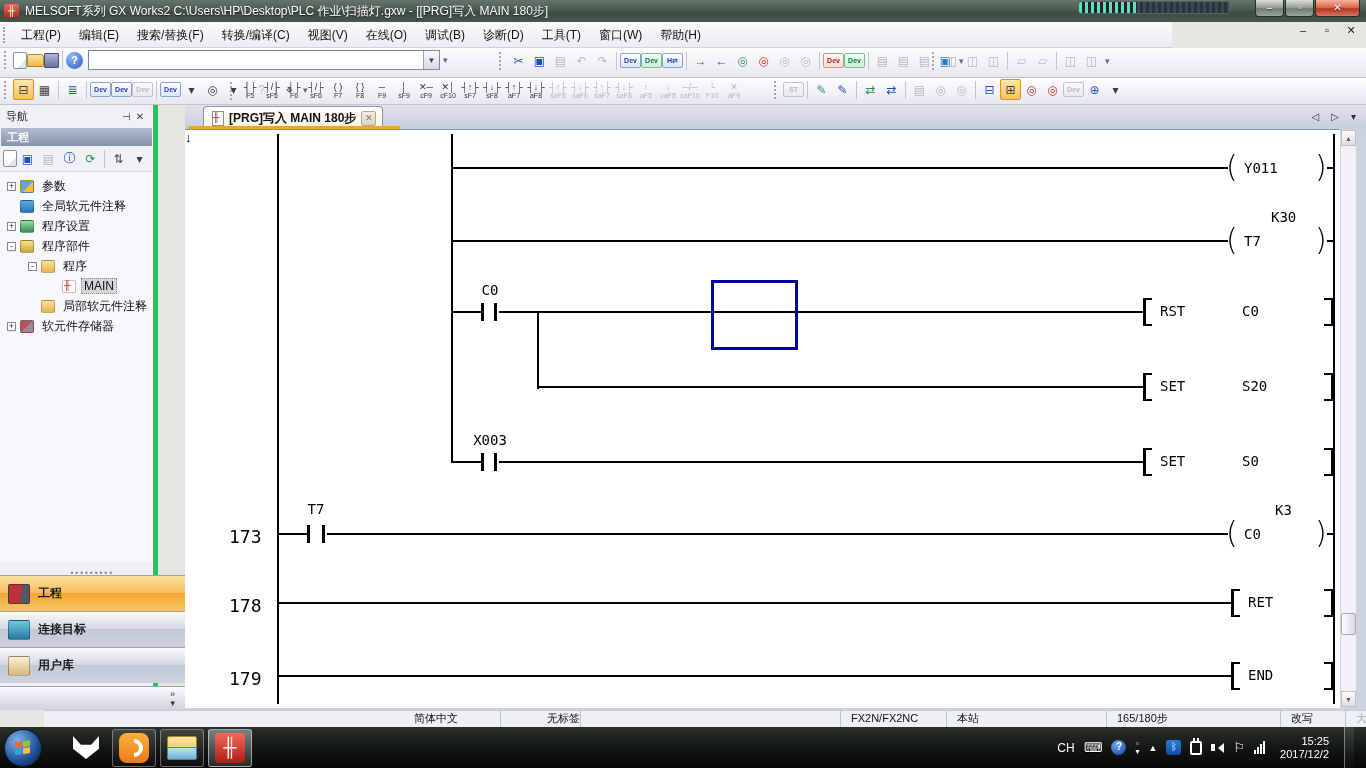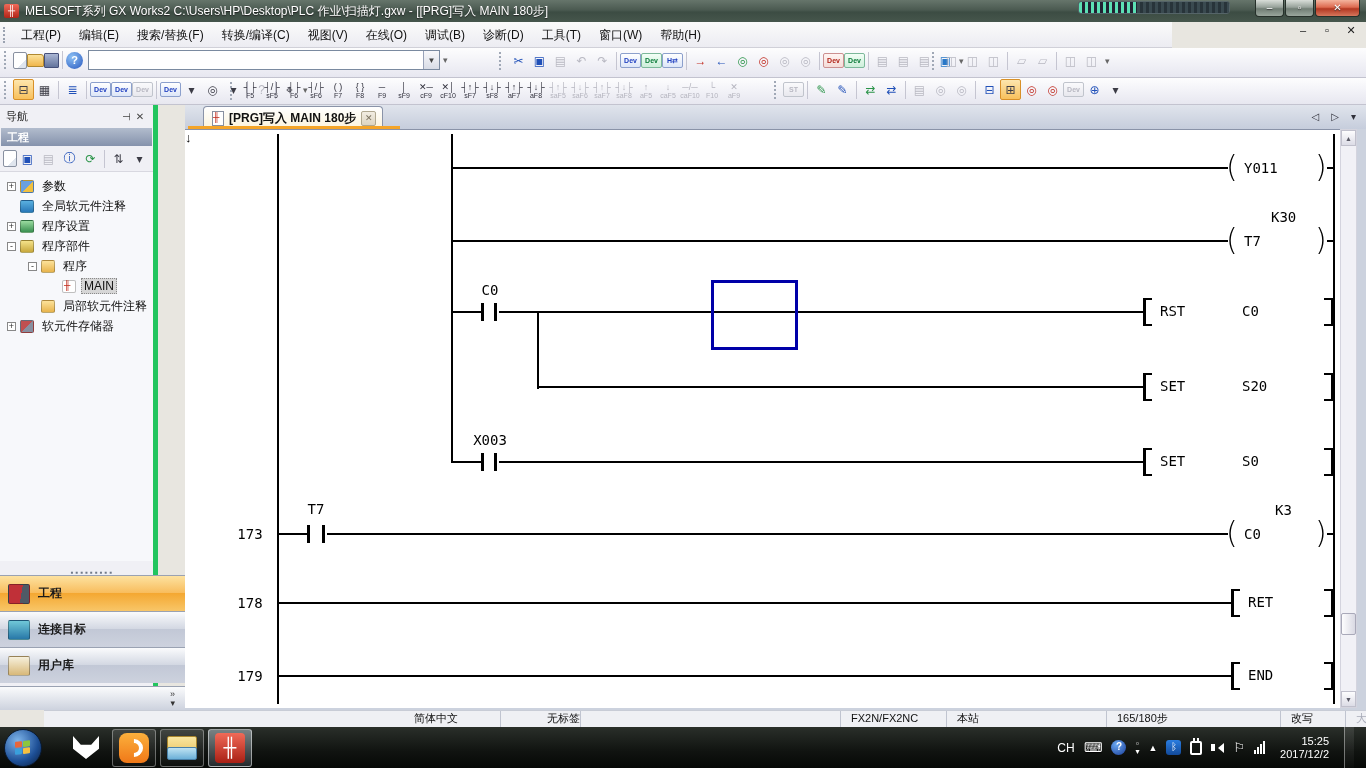--- a/index.html
+++ b/index.html
@@ -119,21 +119,21 @@
   #sthumb{position:absolute;left:0;top:483px;width:15px;height:22px;background:linear-gradient(90deg,#fdfdfe,#d9d9e3);border:1px solid #a9a9b9;border-radius:2px;}
   #edge-r{position:absolute;left:1357px;top:129px;width:9px;height:579px;background:#ccd2de;}
   #edge-b{position:absolute;left:185px;top:708px;width:1181px;height:2px;background:#ccd2de;}
 
   
   .hl{position:absolute;height:2px;background:#000;}
   .vl{position:absolute;width:2px;background:#000;}
   .gp{position:absolute;height:16px;background:#fff;}
   .cb{position:absolute;width:3px;height:18px;background:#000;}
   .dv{position:absolute;font-family:"DejaVu Sans Mono","Liberation Mono",monospace;font-size:14px;color:#000;white-space:nowrap;}
-  .stp{position:absolute;width:42px;text-align:center;font-family:"DejaVu Sans Mono",monospace;font-size:14px;color:#000;}
+  .stp{position:absolute;width:42px;text-align:left;font-family:"DejaVu Sans Mono",monospace;font-size:18px;color:#000;}
   .par{position:absolute;font-family:"DejaVu Sans","Liberation Sans",sans-serif;font-size:30px;font-weight:200;height:38px;line-height:36px;color:#000;}
   .par.l::before{content:"(";}
   .par.r::before{content:")";}
   .bkl{position:absolute;width:9px;height:28px;border-left:3px solid #000;border-top:2px solid #000;border-bottom:2px solid #000;}
   .bkr{position:absolute;width:10px;height:28px;border-right:3px solid #000;border-top:2px solid #000;border-bottom:2px solid #000;}
   .ar::before{content:"↓";position:absolute;font-size:13px;font-weight:bold;}
   #cursorbox{position:absolute;left:526px;top:150px;width:87px;height:70px;border:3px solid #0000a8;}
 
   
   #statusbar{position:absolute;left:0;top:710px;width:1366px;height:17px;background:#eff0f4;border-top:1px solid #c8ccd6;display:flex;margin-left:44px;}

